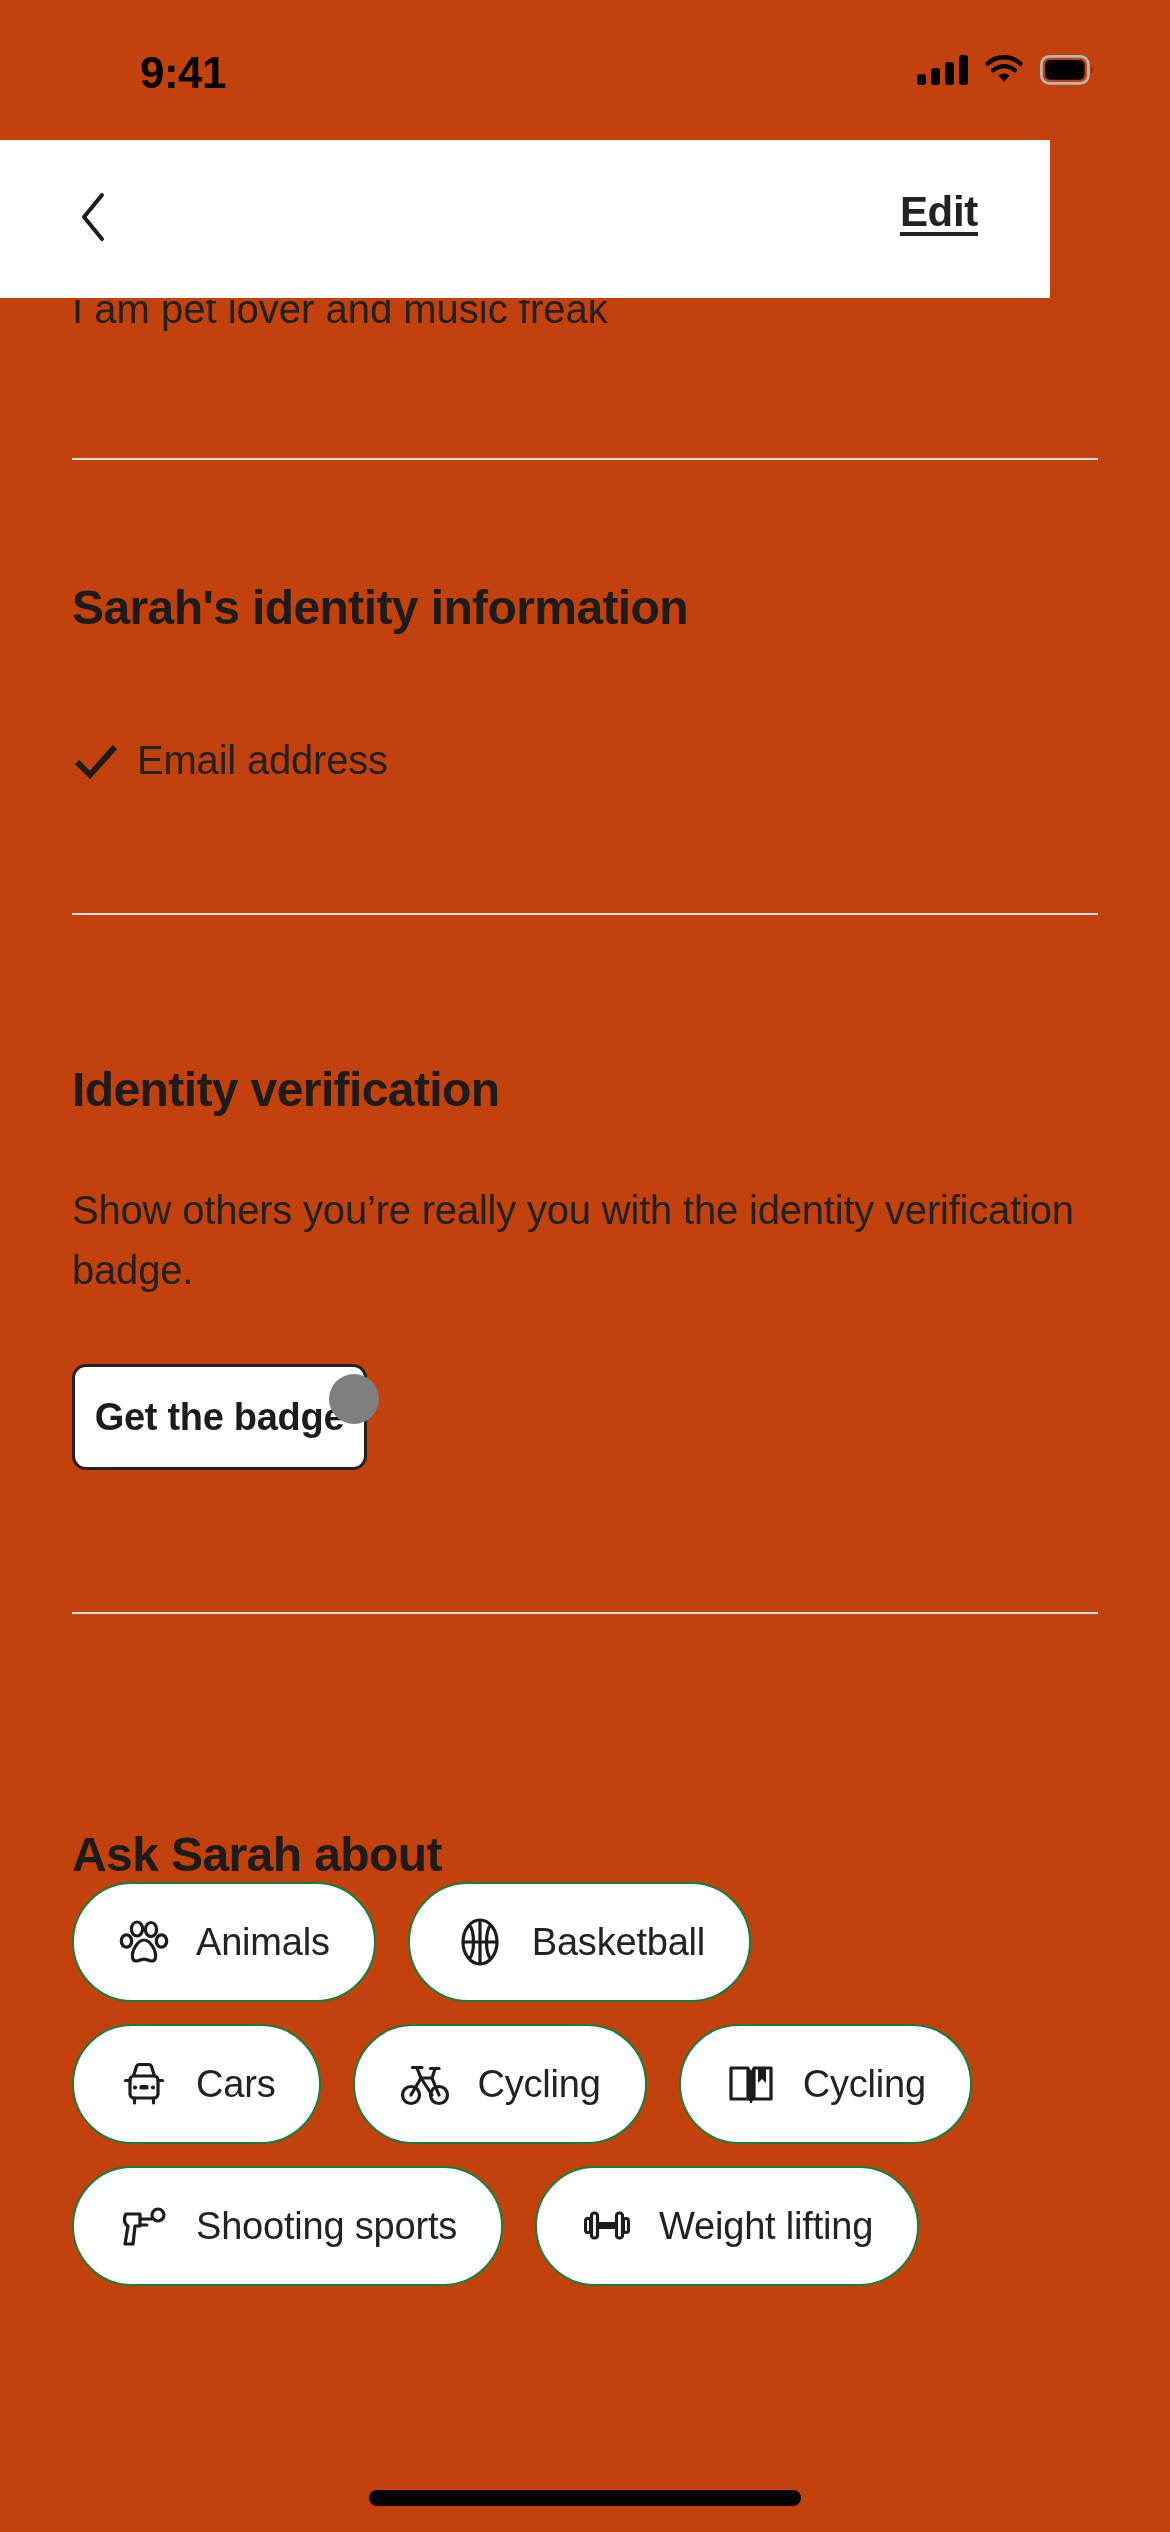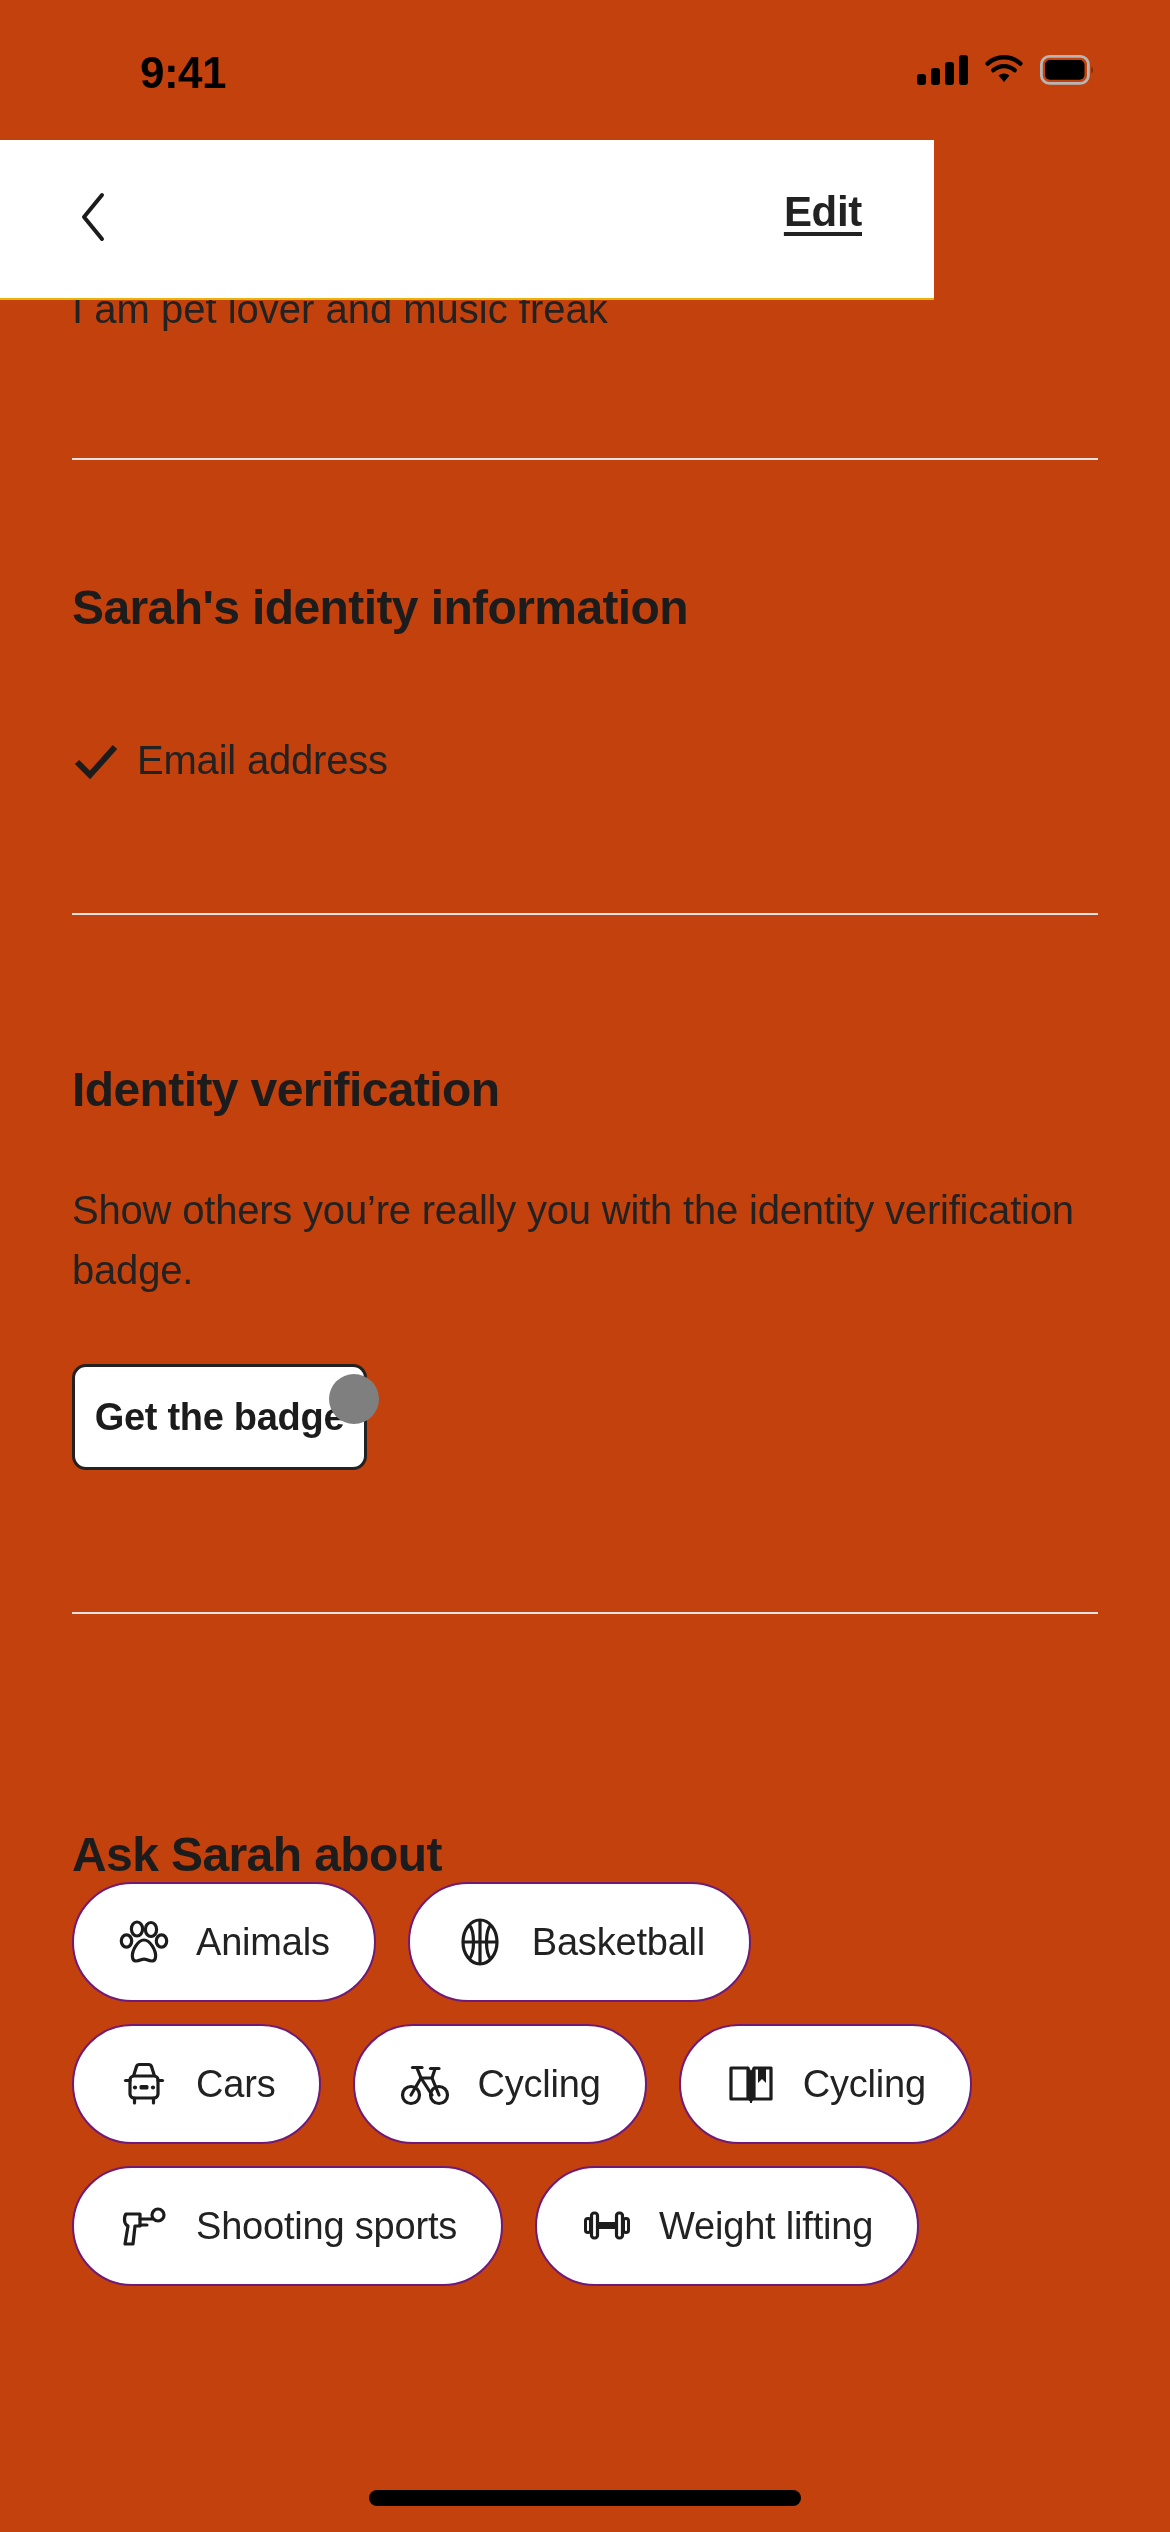--- a/index.html
+++ b/index.html
@@ -60,24 +60,24 @@
   .signal-bars span:nth-child(3) { height: 23px; }
   .signal-bars span:nth-child(4) { height: 30px; }
 
   .wifi-icon { width: 40px; height: 30px; display:block; }
   .battery-icon { width: 56px; height: 30px; display:block; }
 
   
   .nav-header {
     position: absolute;
     top: 140px; left: 0;
-    width: 934px;
+    width: 1050px;
     height: 160px;
     background: #ffffff;
-    border-bottom: 2px solid #eab308;
+    border-bottom: 2px solid #c2410c;
     z-index: 20;
   }
   .back-btn {
     position: absolute;
     left: 58px;
     top: 42px;
     width: 70px;
     height: 70px;
     display: flex;
     align-items: center;
@@ -214,21 +214,21 @@
     display: flex;
     gap: 32px;
     margin-bottom: 22px;
   }
   .chip {
     display: inline-flex;
     align-items: center;
     gap: 26px;
     height: 120px;
     padding: 0 44px;
-    border: 2px solid #701a75;
+    border: 2px solid #15803d;
     border-radius: 60px;
     background: #ffffff;
     cursor: pointer;
     white-space: nowrap;
   }
   .chip-icon {
     width: 52px;
     height: 52px;
     flex: none;
     display: block;

